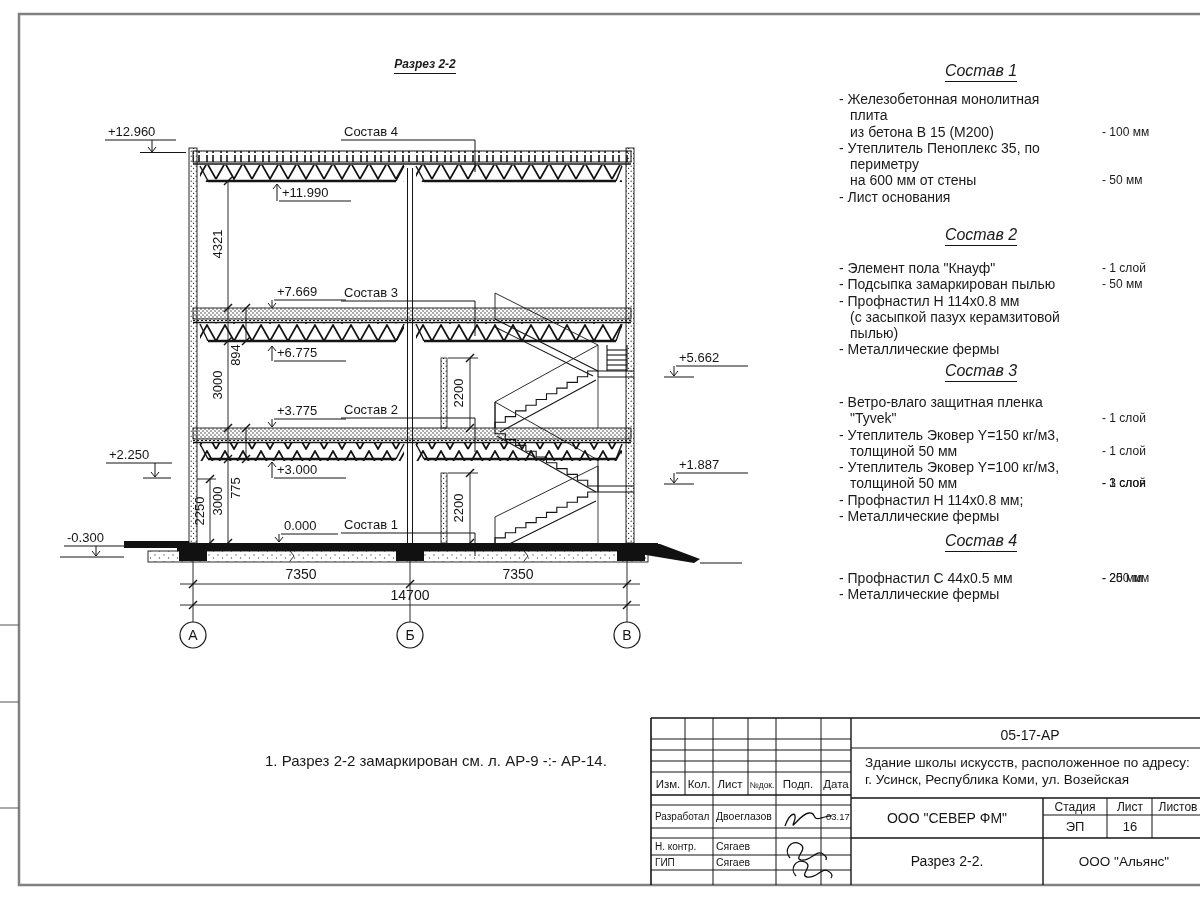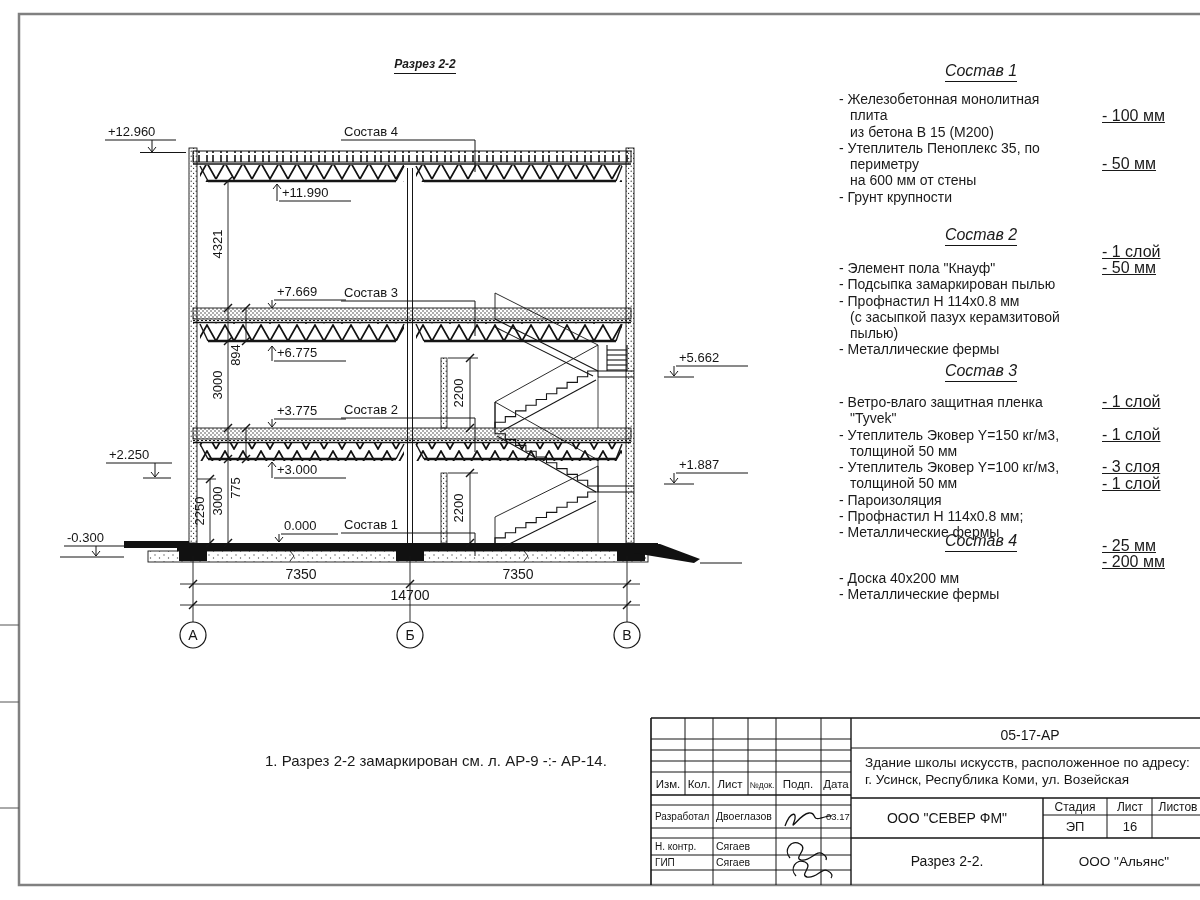--- a/index.html
+++ b/index.html
@@ -10,21 +10,21 @@
   .abs{position:absolute;}
   .dwg-title{left:352px;top:57px;width:146px;text-align:center;font-size:12px;font-style:italic;font-weight:bold;}
   .dwg-title span{border-bottom:1.5px solid #151515;padding-bottom:2px;}
   .note{left:265px;top:752px;font-size:15px;}
   .comp{position:absolute;left:795px;width:372px;}
   .comp-title{text-align:center;font-size:16px;font-style:italic;}
   .comp-title span{border-bottom:1.4px solid #151515;padding-bottom:2px;}
   .comp-items{margin-top:13px;margin-left:44px;}
   .comp-item{position:relative;padding-right:106px;}
   .ci-text{white-space:pre-line;font-size:14px;line-height:16.3px;padding-left:11px;text-indent:-11px;}
-  .ci-val{position:absolute;left:263px;bottom:16px;font-size:16px;line-height:16.3px;white-space:nowrap;text-decoration:underline;}
+  .ci-val{position:absolute;left:263px;bottom:0;font-size:12px;line-height:16.3px;white-space:nowrap;}
 </style>
 </head>
 <body>
 
 <div class="page">
 
 <svg width="1200" height="900" viewBox="0 0 1200 900">
   <defs>
     <pattern id="stip" width="5" height="5" patternUnits="userSpaceOnUse">
       <circle cx="1.2" cy="1.2" r="0.65" fill="#222"></circle>
@@ -378,21 +378,21 @@
           <div class="ci-text">- Железобетонная  монолитная плита
 из бетона В 15 (М200)</div>
           <div class="ci-val">- 100 мм</div>
         </div>
       <div class="comp-item">
           <div class="ci-text">- Утеплитель Пеноплекс 35, по периметру
 на 600 мм от стены</div>
           <div class="ci-val">- 50 мм</div>
         </div>
       <div class="comp-item">
-          <div class="ci-text">- Грунт крупности</div>
+          <div class="ci-text">- Лист основания</div>
           <div class="ci-val"></div>
         </div>
     </div>
   </div>
 
   <div class="comp" style="top:226px">
     <div class="comp-title"><span>Состав 2</span></div>
     <div class="comp-items" style="margin-top:16px">
       <div class="comp-item">
           <div class="ci-text">- Элемент пола "Кнауф"</div>
@@ -425,42 +425,44 @@
           <div class="ci-text">- Утеплитель Эковер Y=150 кг/м3,
 толщиной 50 мм</div>
           <div class="ci-val">- 1 слой</div>
         </div>
       <div class="comp-item">
           <div class="ci-text">- Утеплитель Эковер Y=100 кг/м3,
 толщиной 50 мм</div>
           <div class="ci-val">- 3 слоя</div>
         </div>
       <div class="comp-item">
-          <div class="ci-text">- Пароизоляция</div>
           <div class="ci-val">- 1 слой</div>
         </div>
       <div class="comp-item">
           <div class="ci-text">- Профнастил Н 114х0.8 мм;</div>
           <div class="ci-val"></div>
         </div>
       <div class="comp-item">
           <div class="ci-text">- Металлические фермы</div>
           <div class="ci-val"></div>
         </div>
     </div>
   </div>
 
   <div class="comp" style="top:532px">
     <div class="comp-title"><span>Состав 4</span></div>
     <div class="comp-items" style="margin-top:20px">
       <div class="comp-item">
+          <div class="ci-text">- Профнастил С 44х0.5 мм</div>
+          <div class="ci-val"></div>
+        </div>
+      <div class="comp-item">
           <div class="ci-val">- 25 мм</div>
         </div>
       <div class="comp-item">
-          <div class="ci-text">- Доска 40х200 мм</div>
           <div class="ci-val">- 200 мм</div>
         </div>
       <div class="comp-item">
           <div class="ci-text">- Металлические фермы</div>
           <div class="ci-val"></div>
         </div>
     </div>
   </div>
 
 </div>

